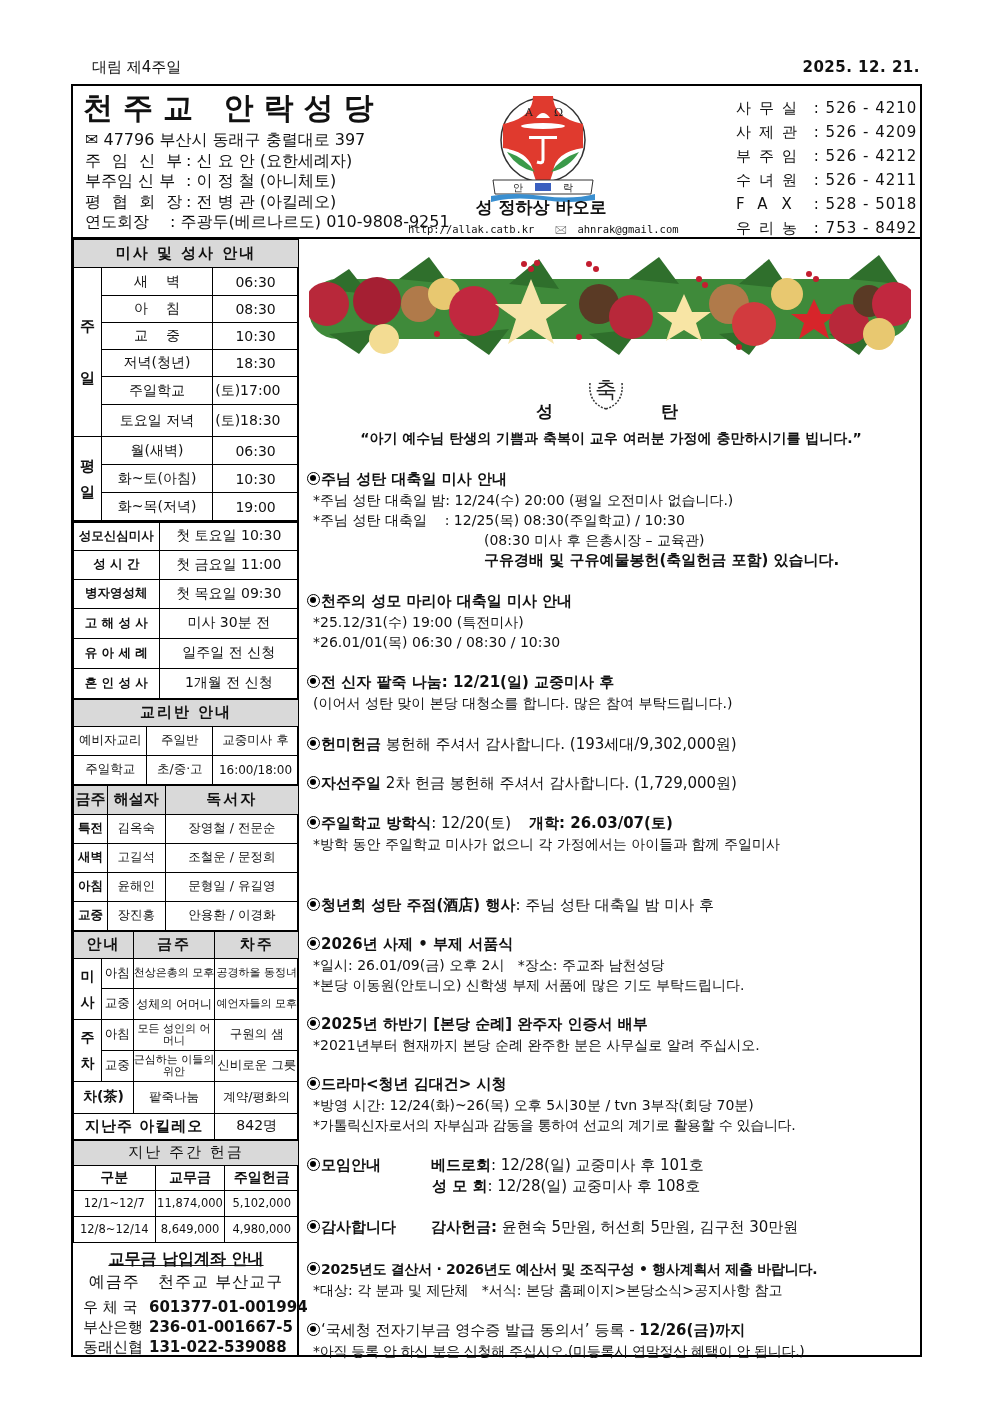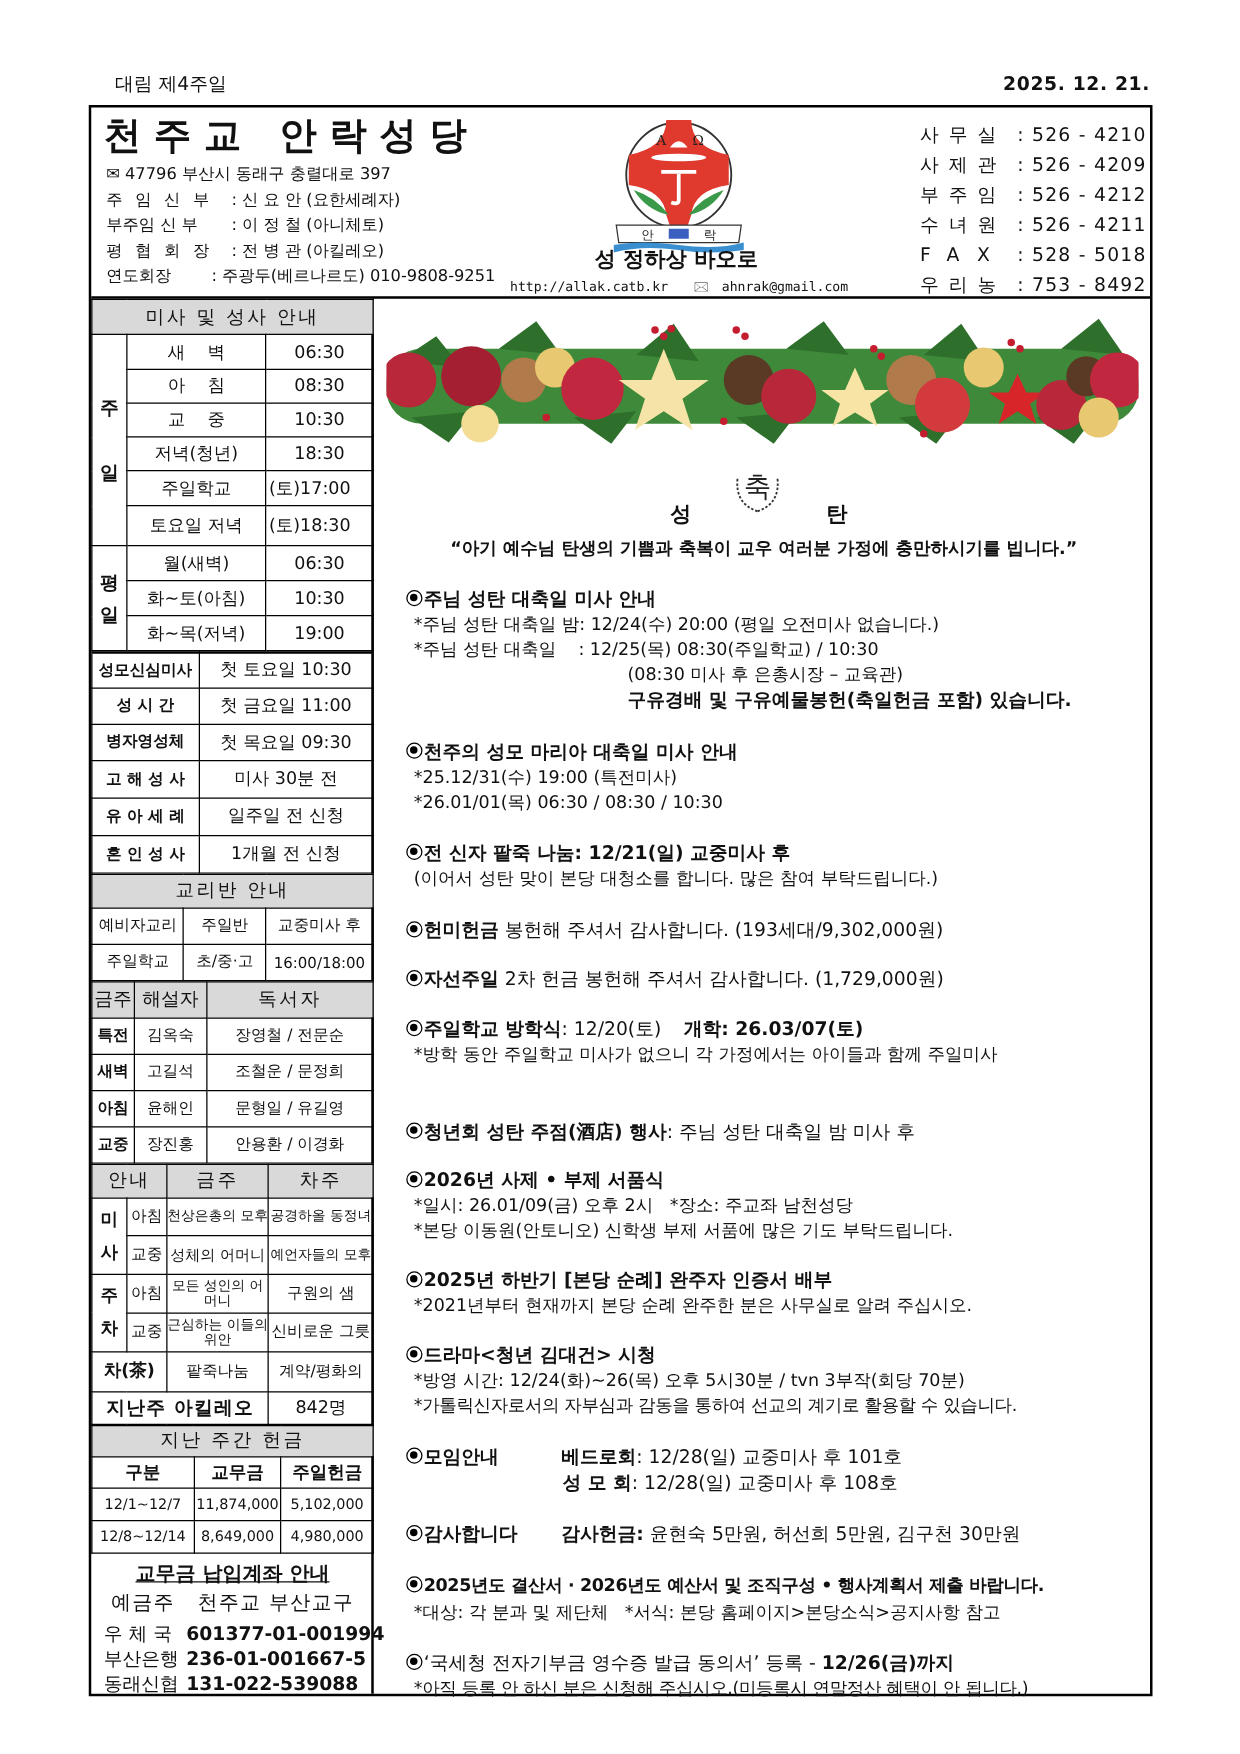--- a/index.html
+++ b/index.html
@@ -8,35 +8,35 @@
 
   .top-line { position: absolute; left: 72px; top: 58px; right: 72px; height: 22px; font-size: 15px; margin-left: 20px; }
   .top-line .week { position: absolute; left: 0; top: 0; }
   .top-line .date { position: absolute; right: 0; top: 0; font-weight: bold; letter-spacing: 0.5px; }
 
   .page { position: absolute; left: 71px; top: 84px; width: 851px; height: 1273px; border: 2px solid #000; }
 
   
   .header { position: absolute; left: 0; top: 0; width: 847px; height: 153px; border-bottom: 2px solid #000; }
   .title { position: absolute; left: 10px; top: 2px; font-size: 30px; font-weight: bold; letter-spacing: 10px; }
-  .info { position: absolute; left: 12px; top: 44px; font-size: 13px; line-height: 20.5px; }
+  .info { position: absolute; left: 12px; top: 44px; font-size: 16px; line-height: 20.5px; }
   .info .row { white-space: nowrap; }
   .logo-wrap { position: absolute; left: 400px; top: 2px; width: 140px; height: 120px; }
   .patron { position: absolute; left: 378px; top: 110px; width: 180px; text-align: center; font-weight: bold; font-size: 17px; color: #111; }
   .links { position: absolute; left: 335px; top: 136px; font-size: 10.5px; font-family: "DejaVu Sans Mono", monospace; white-space: nowrap; }
   .links span { margin-right: 14px; }
   .phones { position: absolute; left: 663px; top: 10px; font-size: 15px; line-height: 24px; letter-spacing: 1px; }
   .phones .prow { white-space: nowrap; }
   .phones .plabel { display: inline-block; width: 72px; letter-spacing: 8px; }
 
   
   .left { position: absolute; left: 0; top: 153px; width: 226px; height: 1116px; border-right: 2px solid #000; }
   table { border-collapse: collapse; width: 226px; }
   td, th { border: 1px solid #000; text-align: center; font-weight: normal; font-size: 14px; padding: 0; }
-  .hdr { background: #d9d9d9; font-weight: normal; font-size: 15px; letter-spacing: 2px; }
+  .hdr { background: #d9d9d9; font-weight: bold; font-size: 15px; letter-spacing: 2px; }
   .bold { font-weight: bold; }
   .sm { font-size: 12.5px; }
   .xs { font-size: 11px; line-height: 12px; }
   .vert { font-weight: bold; font-size: 15px; line-height: 26px; }
 
   .account { padding: 6px 8px 0 10px; }
   .account .t { text-align: center; font-weight: bold; font-size: 16px; text-decoration: underline; }
   .account .holder { text-align: center; font-size: 16px; margin-top: 2px; letter-spacing: 1px; }
   .account .acct { font-size: 15px; white-space: nowrap; line-height: 20px; }
   .account .acct b { font-size: 15px; }
@@ -44,21 +44,21 @@
   
   .right { position: absolute; left: 228px; top: 153px; width: 619px; height: 1116px; }
   .garland { position: absolute; left: 8px; top: 10px; width: 602px; height: 110px; overflow: hidden; }
   .greeting-title { position: absolute; left: 0; top: 128px; width: 619px; height: 60px; }
   .greeting-title .s1 { position: absolute; left: 235px; top: 33px; font-weight: bold; font-size: 17px; }
   .greeting-title .s2 { position: absolute; left: 360px; top: 33px; font-weight: bold; font-size: 17px; }
   .greeting-title .emblem { position: absolute; left: 281px; top: 2px; width: 48px; height: 44px; }
   .greeting { position: absolute; left: 10px; top: 191px; width: 600px; font-weight: bold; font-size: 14px; text-align: center; white-space: nowrap; }
 
   .notices { position: absolute; left: 6px; top: 230px; width: 612px; font-size: 14px; }
-  .notice { position: absolute; left: 0; width: 612px; margin-left: 18px; }
+  .notice { position: absolute; left: 0; width: 612px; }
   .notice .nt { font-weight: bold; font-size: 15px; white-space: nowrap; line-height: 21px; }
   .notice .nt .normal { font-weight: normal; }
   .notice .ln { padding-left: 6px; white-space: nowrap; line-height: 20px; font-size: 14px; }
   .notice .ind { padding-left: 177px; }
   .notice .ln.b { font-weight: bold; font-size: 15px; }
   .bullet { display: inline-block; width: 13px; height: 13px; border: 1.5px solid #000; border-radius: 50%; position: relative; top: 1px; margin-right: 1px; }
   .bullet::after { content: ""; position: absolute; left: 2px; top: 2px; width: 6px; height: 6px; background: #000; border-radius: 50%; }
   .meet .lab { display: inline-block; width: 118px; }
 </style>
 </head>

